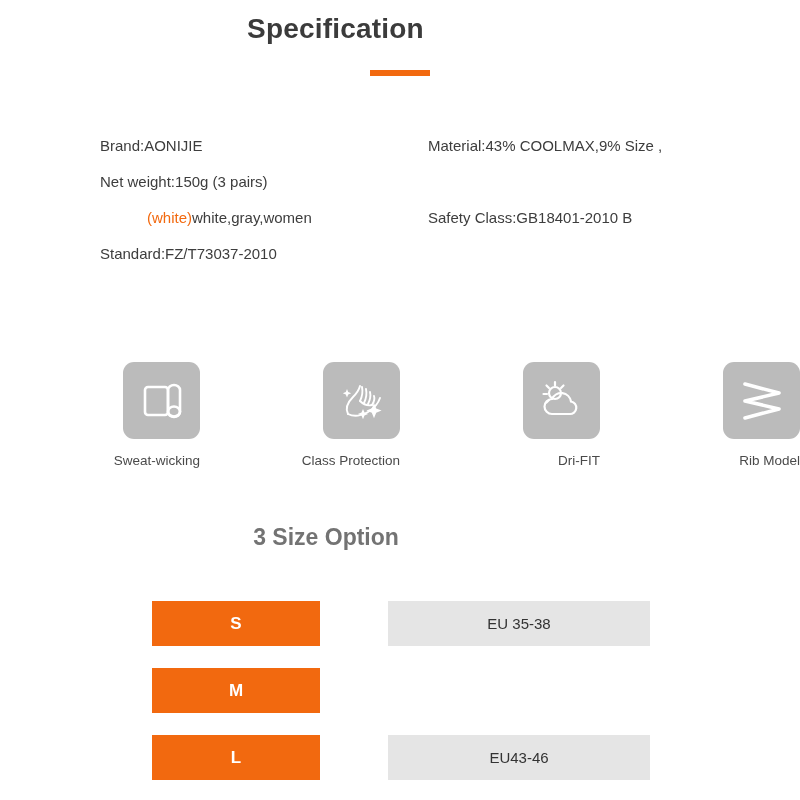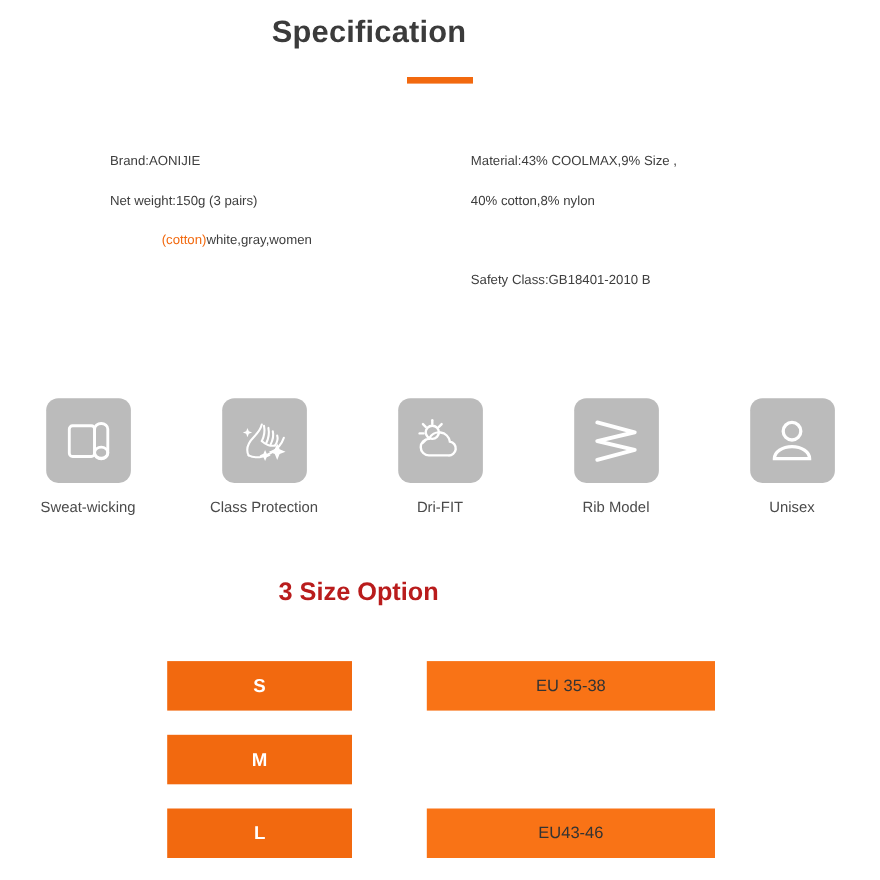--- a/index.html
+++ b/index.html
@@ -38,21 +38,21 @@
 
   
   .spec-block {
     position: absolute;
     top: 128px;
     left: 0;
     width: 800px;
   }
   .spec-col {
     position: absolute;
-    font-size: 12px;
+    font-size: 15px;
     color: #3d3d3d;
     line-height: 36px;
   }
   .spec-col-left  { left: 100px; top: 0; width: 320px; }
   .spec-col-right { left: 428px; top: 0; width: 330px; }
 
   .spec-line { white-space: nowrap; }
   .spec-line.indent { padding-left: 47px; }
   .spec-line.spacer { visibility: hidden; }
   .accent { color: #f2690f; }
@@ -62,21 +62,21 @@
     position: absolute;
     top: 362px;
     left: 0;
     width: 800px;
     display: flex;
   }
   .feature {
     flex: 1 1 0;
     display: flex;
     flex-direction: column;
-    align-items: center;
+    align-items: flex-end;
   }
   .feature-tile {
     width: 77px;
     height: 77px;
     background: #bbbbbb;
     border-radius: 11px;
     display: flex;
     align-items: center;
     justify-content: center;
   }
@@ -90,21 +90,21 @@
 
   
   .size-title {
     position: absolute;
     top: 524px;
     left: 0;
     width: 652px;
     text-align: center;
     font-size: 23px;
     font-weight: bold;
-    color: #b91c1c;
+    color: #737373;
   }
   .size-table {
     position: absolute;
     top: 601px;
     left: 0;
     width: 800px;
   }
   .size-row {
     position: relative;
     height: 45px;
@@ -123,21 +123,21 @@
     display: flex;
     align-items: center;
     justify-content: center;
   }
   .size-value {
     position: absolute;
     left: 388px;
     top: 0;
     width: 262px;
     height: 45px;
-    background: #f97316;
+    background: #e5e5e5;
     color: #333333;
     font-size: 15px;
     display: flex;
     align-items: center;
     justify-content: center;
   }
 </style>
 </head>
 <body>
 
@@ -147,30 +147,30 @@
 <div class="spec-block">
 
   <div class="spec-col spec-col-left">
     <div class="spec-line">
       <span>Brand:AONIJIE</span>
     </div>
     <div class="spec-line">
       <span>Net weight:150g (3 pairs)</span>
     </div>
     <div class="spec-line indent">
-      <span class="accent">(cotton)</span><span>white,gray,women</span>
+      <span class="accent">(white)</span><span>white,gray,women</span>
+    </div>
+    <div class="spec-line">
+      <span>Standard:FZ/T73037-2010</span>
     </div>
   </div>
 
   <div class="spec-col spec-col-right">
     <div class="spec-line">
       <span>Material:43% COOLMAX,9% Size ,</span>
-    </div>
-    <div class="spec-line">
-      <span>40% cotton,8% nylon</span>
     </div>
     <div class="spec-line spacer">&nbsp;</div>
     <div class="spec-line">
       <span>Safety Class:GB18401-2010 B</span>
     </div>
   </div>
 
 </div>
 
 <div class="features">
@@ -231,31 +231,20 @@
     <div class="feature-tile">
       <span>
         <svg width="46" height="46" viewBox="0 0 46 46" fill="none" stroke="#ffffff" stroke-width="3.6" stroke-linecap="round" stroke-linejoin="round">
           <path d="M6 6 L40 15 L6 23 L40 31 L6 40"></path>
         </svg>
       </span>
     </div>
     <div class="feature-label">Rib Model</div>
   </div>
 
-  <div class="feature">
-    <div class="feature-tile">
-      <span>
-        <svg width="46" height="46" viewBox="0 0 46 46" fill="none" stroke="#ffffff" stroke-width="3">
-          <circle cx="23" cy="14" r="8"></circle>
-          <path d="M7 39 a16 11 0 0 1 32 0 z"></path>
-        </svg>
-      </span>
-    </div>
-    <div class="feature-label">Unisex</div>
-  </div>
 
 </div>
 
 <div class="size-title">3 Size Option</div>
 
 <div class="size-table">
 
   <div class="size-row">
     <div class="size-chip">S</div>
     <div class="size-value">EU 35-38</div>

